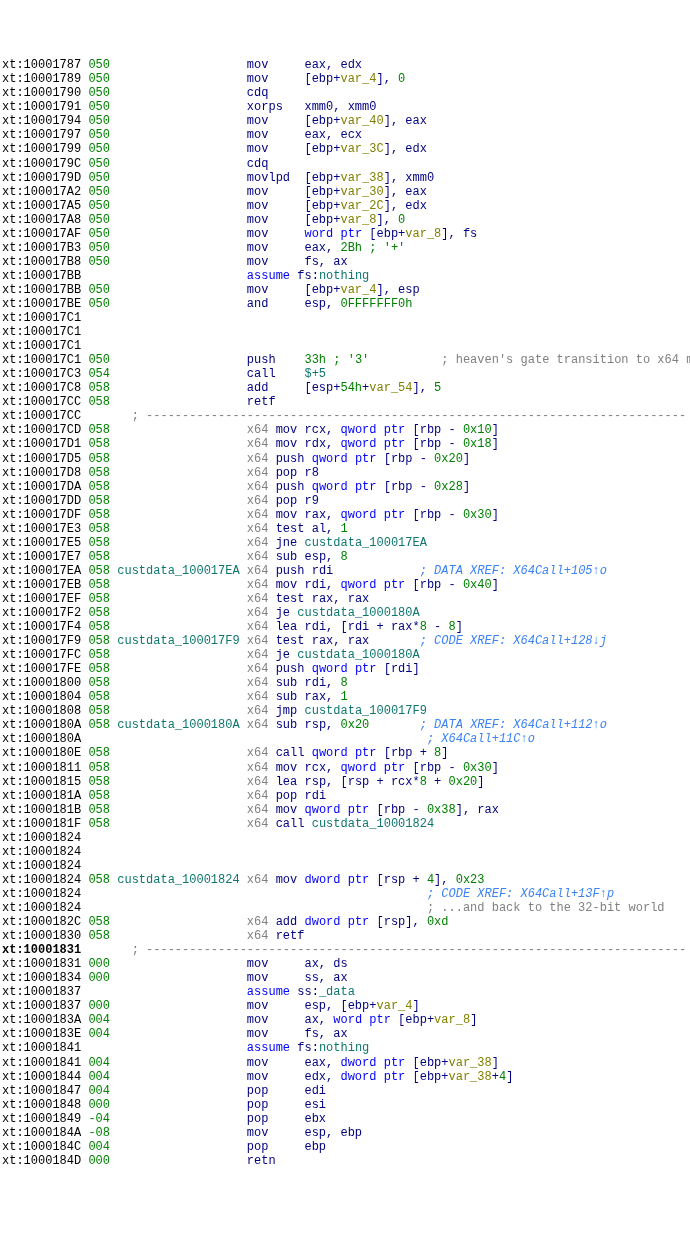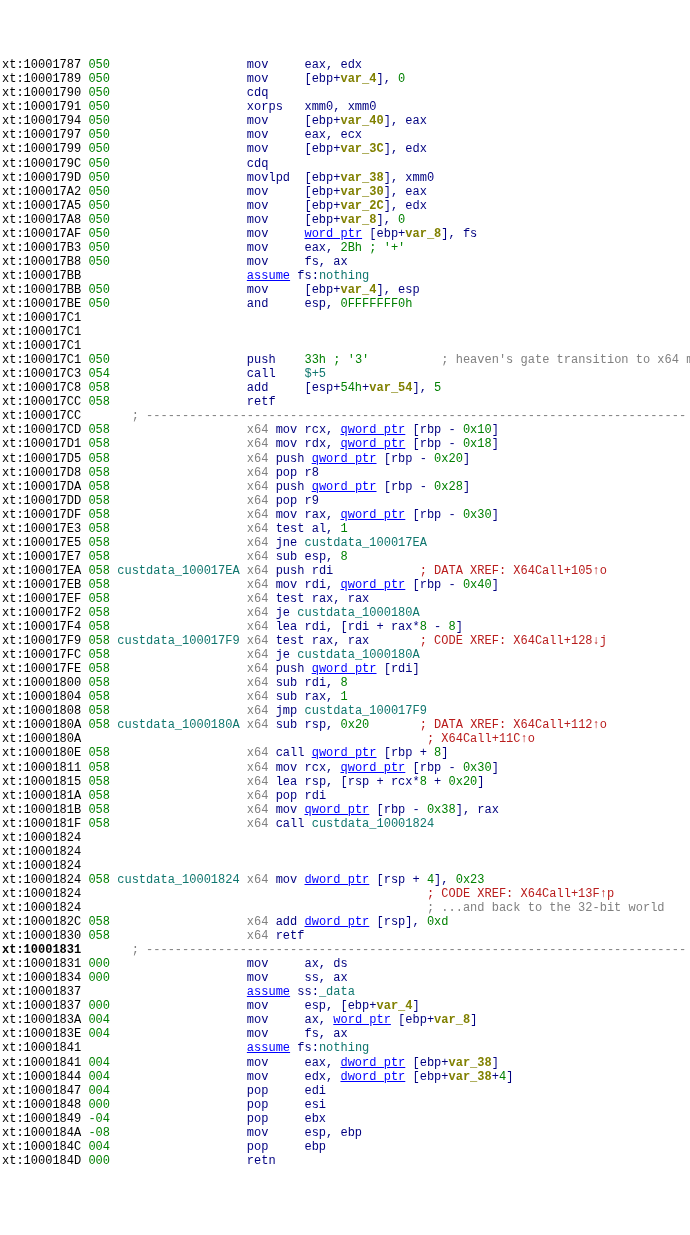--- a/index.html
+++ b/index.html
@@ -12,25 +12,25 @@
     color: #000080;
     white-space: pre;
     width: 690px;
     overflow: hidden;
   }
   .line { display: block; }
   .addr { color: #000000; }
   .ofs  { color: #008000; }
   .lbl  { color: #0f766e; }
   .num  { color: #008000; }
-  .kw   { color: #0000ff; text-decoration: underline; }
+  .kw   { color: #0000ff; }
   .str  { color: #008000; }
   .cmt  { color: #808080; }
-  .xref { color: #b91c1c; }
-  .var  { color: #808000; font-weight: bold; }
+  .xref { color: #3b82f6; font-style: italic; }
+  .var  { color: #808000; }
   .dash { color: #808080; }
   .dark-addr { color: #000000; font-weight: bold; }
 </style>
 </head>
 <body>
 
 
 
 <div id="listing"><div class="line"><span class="addr">xt:10001787</span> <span class="ofs">050</span><span>                   mov     eax, edx</span></div><div class="line"><span class="addr">xt:10001789</span> <span class="ofs">050</span><span>                   mov     [ebp+<span class="var">var_4</span>], <span class="num">0</span></span></div><div class="line"><span class="addr">xt:10001790</span> <span class="ofs">050</span><span>                   cdq</span></div><div class="line"><span class="addr">xt:10001791</span> <span class="ofs">050</span><span>                   xorps   xmm0, xmm0</span></div><div class="line"><span class="addr">xt:10001794</span> <span class="ofs">050</span><span>                   mov     [ebp+<span class="var">var_40</span>], eax</span></div><div class="line"><span class="addr">xt:10001797</span> <span class="ofs">050</span><span>                   mov     eax, ecx</span></div><div class="line"><span class="addr">xt:10001799</span> <span class="ofs">050</span><span>                   mov     [ebp+<span class="var">var_3C</span>], edx</span></div><div class="line"><span class="addr">xt:1000179C</span> <span class="ofs">050</span><span>                   cdq</span></div><div class="line"><span class="addr">xt:1000179D</span> <span class="ofs">050</span><span>                   movlpd  [ebp+<span class="var">var_38</span>], xmm0</span></div><div class="line"><span class="addr">xt:100017A2</span> <span class="ofs">050</span><span>                   mov     [ebp+<span class="var">var_30</span>], eax</span></div><div class="line"><span class="addr">xt:100017A5</span> <span class="ofs">050</span><span>                   mov     [ebp+<span class="var">var_2C</span>], edx</span></div><div class="line"><span class="addr">xt:100017A8</span> <span class="ofs">050</span><span>                   mov     [ebp+<span class="var">var_8</span>], <span class="num">0</span></span></div><div class="line"><span class="addr">xt:100017AF</span> <span class="ofs">050</span><span>                   mov     <span class="kw">word ptr</span> [ebp+<span class="var">var_8</span>], fs</span></div><div class="line"><span class="addr">xt:100017B3</span> <span class="ofs">050</span><span>                   mov     eax, <span class="num">2Bh</span> <span class="str">; '+'</span></span></div><div class="line"><span class="addr">xt:100017B8</span> <span class="ofs">050</span><span>                   mov     fs, ax</span></div><div class="line"><span class="addr">xt:100017BB</span>    <span>                   <span class="kw">assume</span> fs:<span class="lbl">nothing</span></span></div><div class="line"><span class="addr">xt:100017BB</span> <span class="ofs">050</span><span>                   mov     [ebp+<span class="var">var_4</span>], esp</span></div><div class="line"><span class="addr">xt:100017BE</span> <span class="ofs">050</span><span>                   and     esp, <span class="num">0FFFFFFF0h</span></span></div><div class="line"><span class="addr">xt:100017C1</span>    <span></span></div><div class="line"><span class="addr">xt:100017C1</span>    <span></span></div><div class="line"><span class="addr">xt:100017C1</span>    <span></span></div><div class="line"><span class="addr">xt:100017C1</span> <span class="ofs">050</span><span>                   push    <span class="num">33h</span> <span class="str">; '3'</span>          <span class="cmt">; heaven's gate transition to x64 mode</span></span></div><div class="line"><span class="addr">xt:100017C3</span> <span class="ofs">054</span><span>                   call    <span class="lbl">$+5</span></span></div><div class="line"><span class="addr">xt:100017C8</span> <span class="ofs">058</span><span>                   add     [esp+<span class="num">54h</span>+<span class="var">var_54</span>], <span class="num">5</span></span></div><div class="line"><span class="addr">xt:100017CC</span> <span class="ofs">058</span><span>                   retf</span></div><div class="line"><span class="addr">xt:100017CC</span>    <span>   <span class="dash">; ---------------------------------------------------------------------------</span></span></div><div class="line"><span class="addr">xt:100017CD</span> <span class="ofs">058</span><span>                   <span class="cmt">x64</span> mov rcx, <span class="kw">qword ptr</span> [rbp - <span class="num">0x10</span>]</span></div><div class="line"><span class="addr">xt:100017D1</span> <span class="ofs">058</span><span>                   <span class="cmt">x64</span> mov rdx, <span class="kw">qword ptr</span> [rbp - <span class="num">0x18</span>]</span></div><div class="line"><span class="addr">xt:100017D5</span> <span class="ofs">058</span><span>                   <span class="cmt">x64</span> push <span class="kw">qword ptr</span> [rbp - <span class="num">0x20</span>]</span></div><div class="line"><span class="addr">xt:100017D8</span> <span class="ofs">058</span><span>                   <span class="cmt">x64</span> pop r8</span></div><div class="line"><span class="addr">xt:100017DA</span> <span class="ofs">058</span><span>                   <span class="cmt">x64</span> push <span class="kw">qword ptr</span> [rbp - <span class="num">0x28</span>]</span></div><div class="line"><span class="addr">xt:100017DD</span> <span class="ofs">058</span><span>                   <span class="cmt">x64</span> pop r9</span></div><div class="line"><span class="addr">xt:100017DF</span> <span class="ofs">058</span><span>                   <span class="cmt">x64</span> mov rax, <span class="kw">qword ptr</span> [rbp - <span class="num">0x30</span>]</span></div><div class="line"><span class="addr">xt:100017E3</span> <span class="ofs">058</span><span>                   <span class="cmt">x64</span> test al, <span class="num">1</span></span></div><div class="line"><span class="addr">xt:100017E5</span> <span class="ofs">058</span><span>                   <span class="cmt">x64</span> jne <span class="lbl">custdata_100017EA</span></span></div><div class="line"><span class="addr">xt:100017E7</span> <span class="ofs">058</span><span>                   <span class="cmt">x64</span> sub esp, <span class="num">8</span></span></div><div class="line"><span class="addr">xt:100017EA</span> <span class="ofs">058</span><span> <span class="lbl">custdata_100017EA</span> <span class="cmt">x64</span> push rdi            <span class="xref">; DATA XREF: X64Call+105↑o</span></span></div><div class="line"><span class="addr">xt:100017EB</span> <span class="ofs">058</span><span>                   <span class="cmt">x64</span> mov rdi, <span class="kw">qword ptr</span> [rbp - <span class="num">0x40</span>]</span></div><div class="line"><span class="addr">xt:100017EF</span> <span class="ofs">058</span><span>                   <span class="cmt">x64</span> test rax, rax</span></div><div class="line"><span class="addr">xt:100017F2</span> <span class="ofs">058</span><span>                   <span class="cmt">x64</span> je <span class="lbl">custdata_1000180A</span></span></div><div class="line"><span class="addr">xt:100017F4</span> <span class="ofs">058</span><span>                   <span class="cmt">x64</span> lea rdi, [rdi + rax*<span class="num">8</span> - <span class="num">8</span>]</span></div><div class="line"><span class="addr">xt:100017F9</span> <span class="ofs">058</span><span> <span class="lbl">custdata_100017F9</span> <span class="cmt">x64</span> test rax, rax       <span class="xref">; CODE XREF: X64Call+128↓j</span></span></div><div class="line"><span class="addr">xt:100017FC</span> <span class="ofs">058</span><span>                   <span class="cmt">x64</span> je <span class="lbl">custdata_1000180A</span></span></div><div class="line"><span class="addr">xt:100017FE</span> <span class="ofs">058</span><span>                   <span class="cmt">x64</span> push <span class="kw">qword ptr</span> [rdi]</span></div><div class="line"><span class="addr">xt:10001800</span> <span class="ofs">058</span><span>                   <span class="cmt">x64</span> sub rdi, <span class="num">8</span></span></div><div class="line"><span class="addr">xt:10001804</span> <span class="ofs">058</span><span>                   <span class="cmt">x64</span> sub rax, <span class="num">1</span></span></div><div class="line"><span class="addr">xt:10001808</span> <span class="ofs">058</span><span>                   <span class="cmt">x64</span> jmp <span class="lbl">custdata_100017F9</span></span></div><div class="line"><span class="addr">xt:1000180A</span> <span class="ofs">058</span><span> <span class="lbl">custdata_1000180A</span> <span class="cmt">x64</span> sub rsp, <span class="num">0x20</span>       <span class="xref">; DATA XREF: X64Call+112↑o</span></span></div><div class="line"><span class="addr">xt:1000180A</span>    <span>                                            <span class="xref">; X64Call+11C↑o</span></span></div><div class="line"><span class="addr">xt:1000180E</span> <span class="ofs">058</span><span>                   <span class="cmt">x64</span> call <span class="kw">qword ptr</span> [rbp + <span class="num">8</span>]</span></div><div class="line"><span class="addr">xt:10001811</span> <span class="ofs">058</span><span>                   <span class="cmt">x64</span> mov rcx, <span class="kw">qword ptr</span> [rbp - <span class="num">0x30</span>]</span></div><div class="line"><span class="addr">xt:10001815</span> <span class="ofs">058</span><span>                   <span class="cmt">x64</span> lea rsp, [rsp + rcx*<span class="num">8</span> + <span class="num">0x20</span>]</span></div><div class="line"><span class="addr">xt:1000181A</span> <span class="ofs">058</span><span>                   <span class="cmt">x64</span> pop rdi</span></div><div class="line"><span class="addr">xt:1000181B</span> <span class="ofs">058</span><span>                   <span class="cmt">x64</span> mov <span class="kw">qword ptr</span> [rbp - <span class="num">0x38</span>], rax</span></div><div class="line"><span class="addr">xt:1000181F</span> <span class="ofs">058</span><span>                   <span class="cmt">x64</span> call <span class="lbl">custdata_10001824</span></span></div><div class="line"><span class="addr">xt:10001824</span>    <span></span></div><div class="line"><span class="addr">xt:10001824</span>    <span></span></div><div class="line"><span class="addr">xt:10001824</span>    <span></span></div><div class="line"><span class="addr">xt:10001824</span> <span class="ofs">058</span><span> <span class="lbl">custdata_10001824</span> <span class="cmt">x64</span> mov <span class="kw">dword ptr</span> [rsp + <span class="num">4</span>], <span class="num">0x23</span></span></div><div class="line"><span class="addr">xt:10001824</span>    <span>                                            <span class="xref">; CODE XREF: X64Call+13F↑p</span></span></div><div class="line"><span class="addr">xt:10001824</span>    <span>                                            <span class="cmt">; ...and back to the 32-bit world</span></span></div><div class="line"><span class="addr">xt:1000182C</span> <span class="ofs">058</span><span>                   <span class="cmt">x64</span> add <span class="kw">dword ptr</span> [rsp], <span class="num">0xd</span></span></div><div class="line"><span class="addr">xt:10001830</span> <span class="ofs">058</span><span>                   <span class="cmt">x64</span> retf</span></div><div class="line"><span class="dark-addr">xt:10001831</span>    <span>   <span class="dash">; ---------------------------------------------------------------------------</span></span></div><div class="line"><span class="addr">xt:10001831</span> <span class="ofs">000</span><span>                   mov     ax, ds</span></div><div class="line"><span class="addr">xt:10001834</span> <span class="ofs">000</span><span>                   mov     ss, ax</span></div><div class="line"><span class="addr">xt:10001837</span>    <span>                   <span class="kw">assume</span> ss:<span class="lbl">_data</span></span></div><div class="line"><span class="addr">xt:10001837</span> <span class="ofs">000</span><span>                   mov     esp, [ebp+<span class="var">var_4</span>]</span></div><div class="line"><span class="addr">xt:1000183A</span> <span class="ofs">004</span><span>                   mov     ax, <span class="kw">word ptr</span> [ebp+<span class="var">var_8</span>]</span></div><div class="line"><span class="addr">xt:1000183E</span> <span class="ofs">004</span><span>                   mov     fs, ax</span></div><div class="line"><span class="addr">xt:10001841</span>    <span>                   <span class="kw">assume</span> fs:<span class="lbl">nothing</span></span></div><div class="line"><span class="addr">xt:10001841</span> <span class="ofs">004</span><span>                   mov     eax, <span class="kw">dword ptr</span> [ebp+<span class="var">var_38</span>]</span></div><div class="line"><span class="addr">xt:10001844</span> <span class="ofs">004</span><span>                   mov     edx, <span class="kw">dword ptr</span> [ebp+<span class="var">var_38</span>+<span class="num">4</span>]</span></div><div class="line"><span class="addr">xt:10001847</span> <span class="ofs">004</span><span>                   pop     edi</span></div><div class="line"><span class="addr">xt:10001848</span> <span class="ofs">000</span><span>                   pop     esi</span></div><div class="line"><span class="addr">xt:10001849</span> <span class="ofs">-04</span><span>                   pop     ebx</span></div><div class="line"><span class="addr">xt:1000184A</span> <span class="ofs">-08</span><span>                   mov     esp, ebp</span></div><div class="line"><span class="addr">xt:1000184C</span> <span class="ofs">004</span><span>                   pop     ebp</span></div><div class="line"><span class="addr">xt:1000184D</span> <span class="ofs">000</span><span>                   retn</span></div></div>
 

